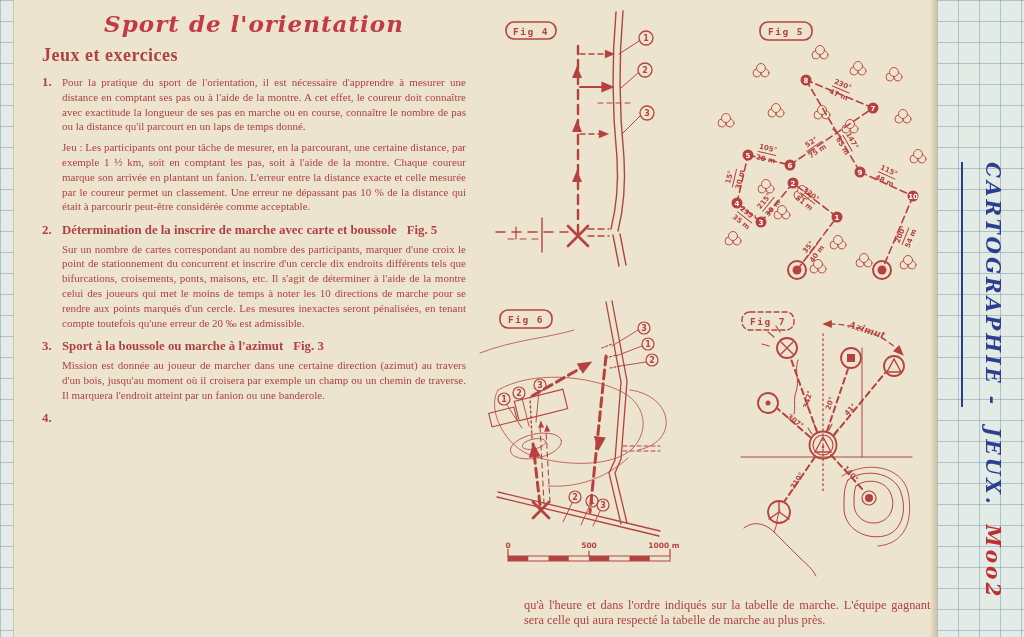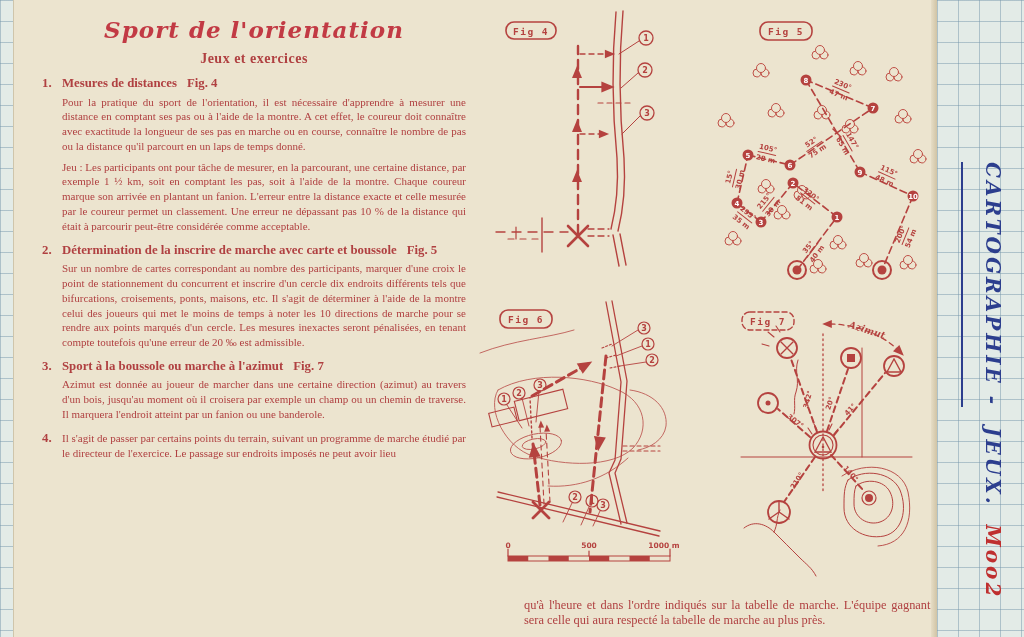--- a/index.html
+++ b/index.html
@@ -4,23 +4,23 @@
 <style>
   html,body{margin:0;padding:0;}
   .page{position:relative;width:1024px;height:637px;overflow:hidden;background:#ece4cf;font-family:"Liberation Serif",serif;}
   .graph{background-color:#e3ebe7;background-image:
     linear-gradient(to right, rgba(120,152,172,.50) 1px, transparent 1px),
     linear-gradient(to bottom, rgba(120,152,172,.50) 1px, transparent 1px);
     background-size:21px 21px;}
   .graph-left{position:absolute;left:0;top:0;width:13px;height:637px;border-right:1px solid #cfc5ab;}
   .graph-right{position:absolute;left:937px;top:0;width:87px;height:637px;}
   .torn-edge{position:absolute;left:931px;top:0;width:7px;height:637px;background:linear-gradient(to right,#e6ddc6,#cdbf9f);}
-  .col-text{position:absolute;left:42px;top:14px;width:424px;color:#b04041;}
+  .col-text{position:absolute;left:42px;top:8px;width:424px;color:#b04041;}
   .title{margin:2px 0 0 0;text-align:center;font-size:23px;font-style:italic;font-weight:bold;letter-spacing:1px;color:#c23a44;font-family:"DejaVu Serif",serif;}
-  .subtitle{margin:8px 0 0 0;text-align:center;font-size:14px;font-weight:bold;letter-spacing:.5px;}
+  .subtitle{margin:8px 0 0 0;text-align:left;font-size:18px;font-weight:bold;letter-spacing:.5px;}
   .sec{position:relative;margin:9px 0 0 0;padding-left:20px;}
   .sec-num{position:absolute;left:0;top:0;font-weight:bold;font-size:12.8px;}
   .sec-head{font-weight:bold;font-size:12.8px;line-height:15.5px;}
   .fig-ref{font-weight:bold;padding-left:10px;}
   .sec p{margin:3px 0 6px 0;font-size:11px;line-height:14.8px;text-align:justify;}
   .continuation{position:absolute;left:524px;top:598px;width:412px;color:#b04041;font-size:12.4px;line-height:14.8px;text-align:justify;}
   .fig{position:absolute;}
   .fig text{fill:#b5423f;stroke:none;}
   .fl{font-family:"DejaVu Sans Mono",monospace;font-size:9.5px;font-weight:bold;letter-spacing:1.5px;text-anchor:middle;}
   .cn{font-family:"DejaVu Sans",sans-serif;font-size:8px;font-weight:bold;text-anchor:middle;}
@@ -40,40 +40,38 @@
 <div class="page">
 
   <div class="graph graph-left"></div>
 
   <div class="col-text">
     <h1 class="title">Sport de l'orientation</h1>
     <h2 class="subtitle">Jeux et exercices</h2>
 
     <div class="sec">
       <span class="sec-num">1.</span>
-      <div class="sec-head"><span>Mesures de distances</span><span class="fig-ref">Fig. 4</span></div>
       <p>Pour la pratique du sport de l'orientation, il est nécessaire d'apprendre à mesurer une distance en comptant ses pas ou à l'aide de la montre. A cet effet, le coureur doit connaître avec exactitude la longueur de ses pas en marche ou en course, connaître le nombre de pas ou la distance qu'il parcourt en un laps de temps donné.</p>
       <p>Jeu : Les participants ont pour tâche de mesurer, en la parcourant, une certaine distance, par exemple 1 ½ km, soit en comptant les pas, soit à l'aide de la montre. Chaque coureur marque son arrivée en plantant un fanion. L'erreur entre la distance exacte et celle mesurée par le coureur permet un classement. Une erreur ne dépassant pas 10 % de la distance qui était à parcourir peut-être considérée comme acceptable.</p>
     </div>
 
     <div class="sec">
       <span class="sec-num">2.</span>
       <div class="sec-head"><span>Détermination de la inscrire de marche avec carte et boussole</span><span class="fig-ref">Fig. 5</span></div>
       <p>Sur un nombre de cartes correspondant au nombre des participants, marquer d'une croix le point de stationnement du concurrent et inscrire d'un cercle dix endroits différents tels que bifurcations, croisements, ponts, maisons, etc. Il s'agit de déterminer à l'aide de la montre celui des joueurs qui met le moins de temps à noter les 10 directions de marche pour se rendre aux points marqués d'un cercle. Les mesures inexactes seront pénalisées, en tenant compte toutefois qu'une erreur de 20 ‰ est admissible.</p>
     </div>
 
     <div class="sec">
       <span class="sec-num">3.</span>
-      <div class="sec-head"><span>Sport à la boussole ou marche à l'azimut</span><span class="fig-ref">Fig. 7</span></div>
-      <p>Azimut est donnée au joueur de marcher dans une certaine direction (azimut) au travers d'un bois, jusqu'au moment où il croisera par exemple un champ ou un chemin de traverse. Il marquera l'endroit atteint par un fanion ou une banderole.</p>
+      <div class="sec-head"><span>Sport à la boussole ou marche à l'azimut</span><span class="fig-ref">Fig. 3</span></div>
+      <p>Mission est donnée au joueur de marcher dans une certaine direction (azimut) au travers d'un bois, jusqu'au moment où il croisera par exemple un champ ou un chemin de traverse. Il marquera l'endroit atteint par un fanion ou une banderole.</p>
     </div>
 
     <div class="sec">
       <span class="sec-num">4.</span>
-      <p>Il s'agit de passer par certains points du terrain, suivant un programme de marche étudié par le directeur de l'exercice. Le passage sur endroits imposés ne peut avoir lieu</p>
     </div>
   </div>
 
   <svg class="fig" style="left:480px;top:8px" width="215" height="272" viewBox="0 0 215 272">
     <defs>
         <polygon id="tri" points="0,-6 5,6 -5,6"></polygon>
       </defs>
     <g stroke="#b5423f" fill="none" stroke-linecap="round">
       <rect x="26" y="14" rx="8" width="50" height="17" stroke-width="1.6"></rect>
       <text class="fl" x="51" y="26.5">Fig 4</text>

